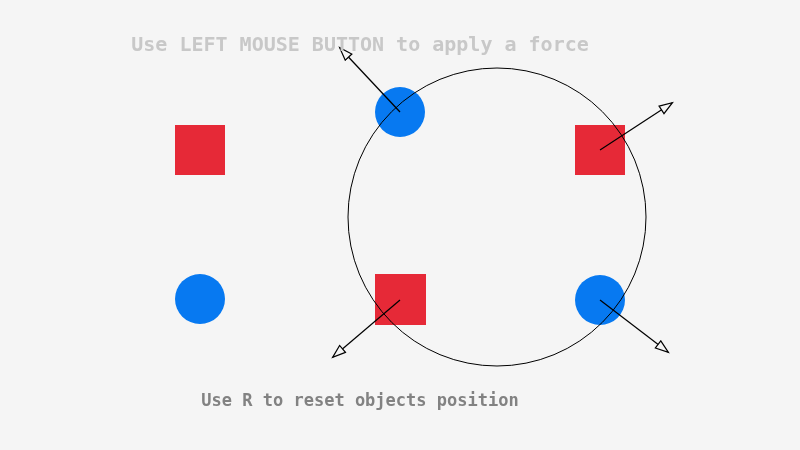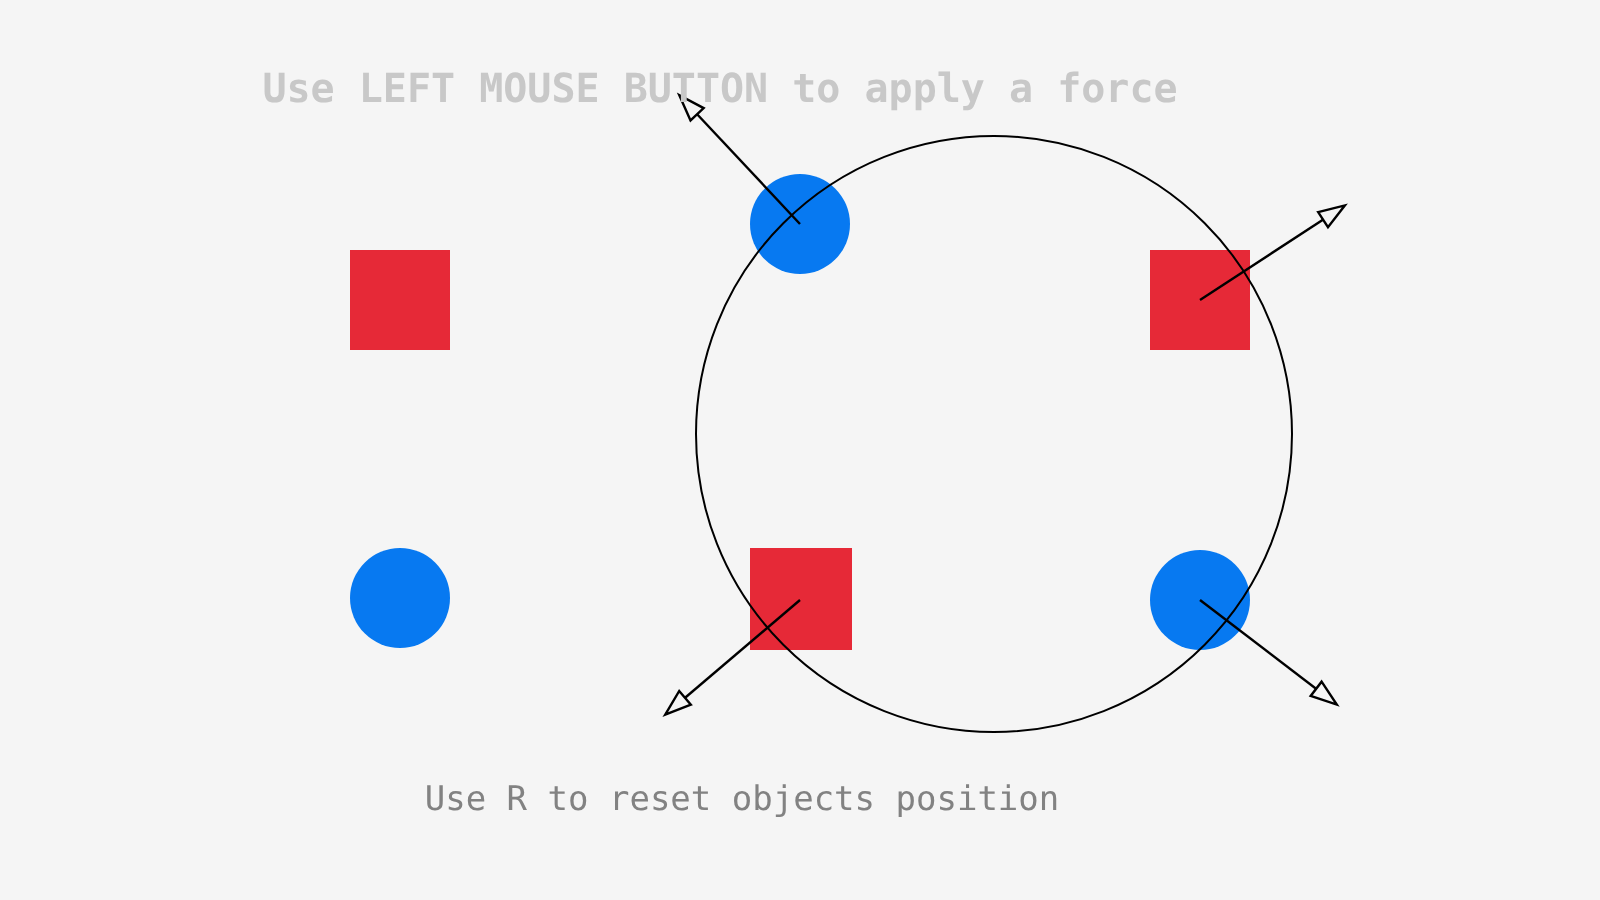--- a/index.html
+++ b/index.html
@@ -31,22 +31,21 @@
     letter-spacing: 0px;
   }
   #instruction-top {
     top: 32px;
     font-size: 20px;
     font-weight: bold;
   }
   #instruction-bottom {
     top: 390px;
     font-size: 17px;
-    font-weight: normal;
-    margin-left: 11px;
+    font-weight: bold;
   }
 </style>
 </head>
 <body style="background: rgb(245, 245, 245);">
 
 <div id="stage">
   <svg id="scene-svg" xmlns="http://www.w3.org/2000/svg" viewBox="0 0 800 450">
     <defs>
       <marker id="arrowhead" markerUnits="userSpaceOnUse" markerWidth="18" markerHeight="14" refX="13.5" refY="5.5" orient="auto">
         <path id="arrowhead-path" d="M1,1 L14,5.5 L1,10 Z" stroke-width="1.2" fill="#f5f5f5" stroke="#000000"></path>

